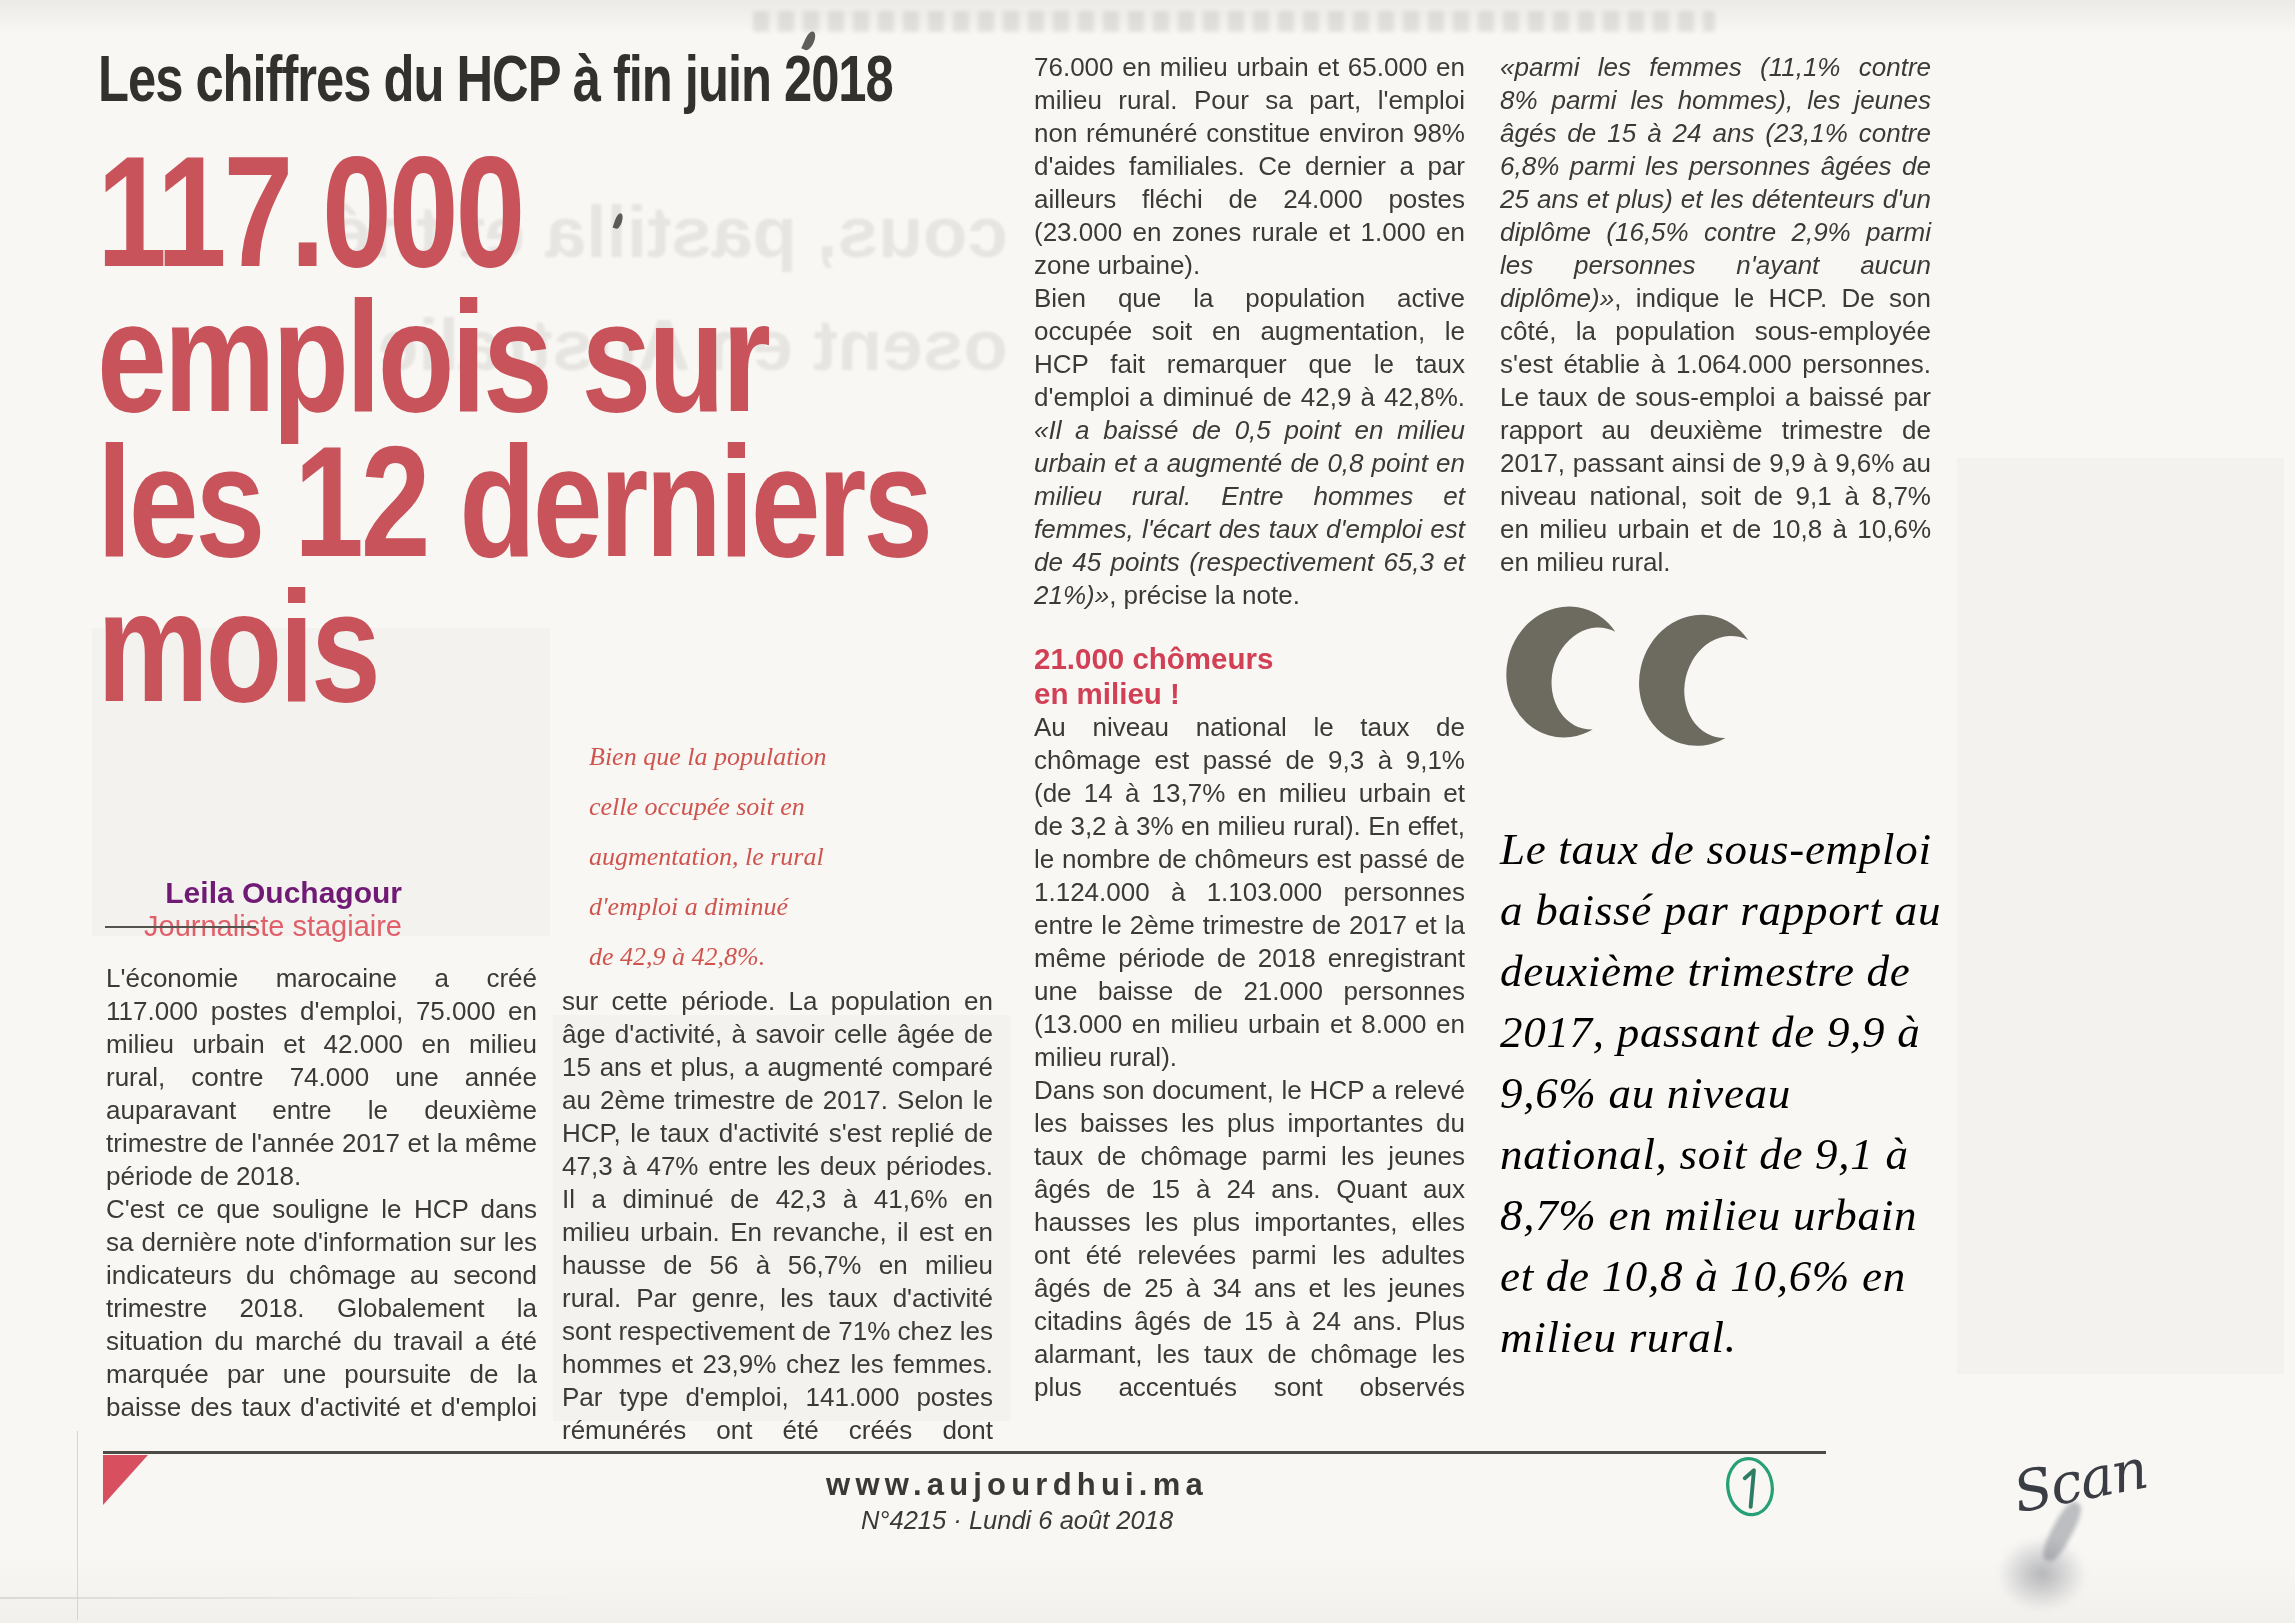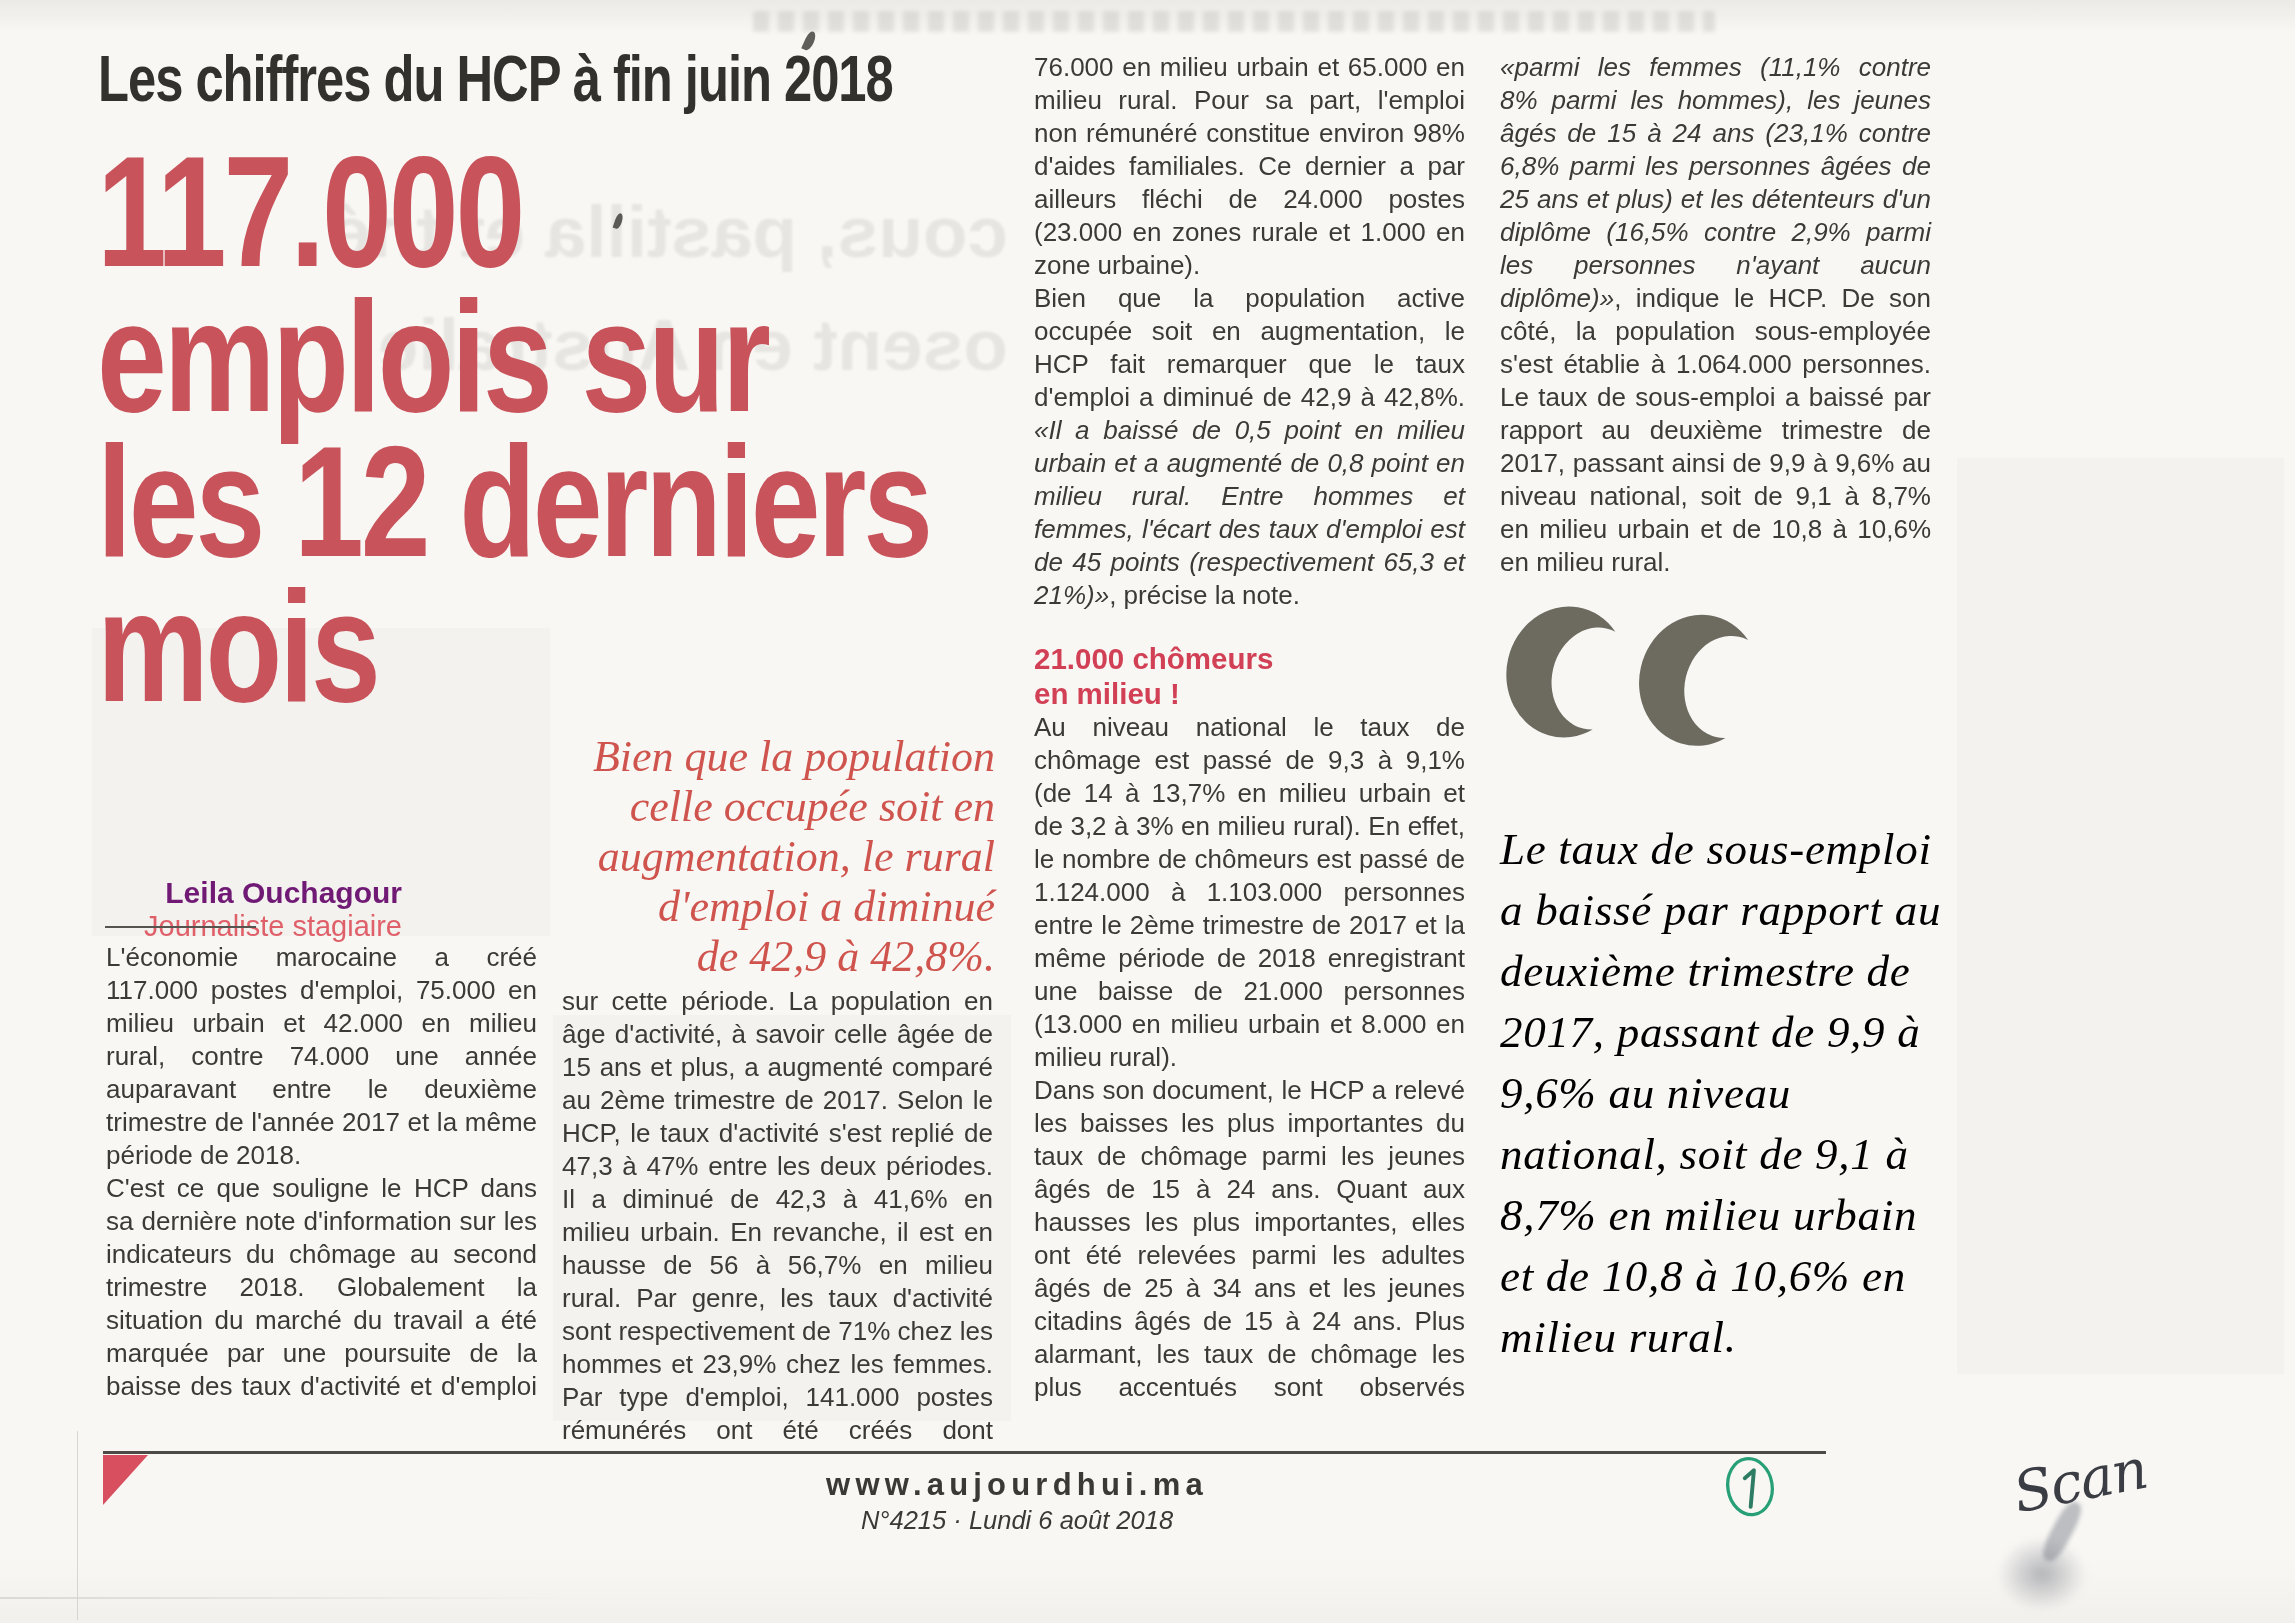--- a/index.html
+++ b/index.html
@@ -19,29 +19,29 @@
     font-weight:bold;color:#c8535b;font-size:157px;line-height:145px;
     letter-spacing:-3.9px;white-space:nowrap;
   }
   
   .byline{left:98px;top:876px;width:304px;text-align:right;}
   .byline .name{font-size:30px;font-weight:bold;color:#701a75;line-height:34px;}
   .byline .role{font-size:29px;color:#e0606a;line-height:33px;}
   .byline-rule{left:105px;top:926px;width:151px;height:2px;background:#55544f;}
   
   .pullquote{
-    left:589px;top:732px;width:406px;text-align:right;
+    left:589px;top:732px;width:406px;text-align:left;
     font-family:"Liberation Serif",serif;font-style:italic;
-    font-size:44px;line-height:50px;color:#d0544e;
+    font-size:26px;line-height:50px;color:#d0544e;
   }
   
   .bodycol{width:431px;font-size:26px;line-height:33px;color:#3b3a36;text-align:justify;}
   .bodycol p{margin:0;}
   .bodycol p.cont{text-align-last:justify;}
-  .col1{left:106px;top:941px;}
+  .col1{left:106px;top:962px;}
   .col2{left:562px;top:985px;}
   .col3{left:1034px;top:51px;}
   .col4{left:1500px;top:51px;}
   .it{font-style:italic;}
   .subhead{margin-top:29px;font-size:29.5px;line-height:35px;font-weight:bold;color:#d24056;text-align:left;}
   .after-subhead{margin-top:11.8px;}
   
   .quotemarks{left:1498px;top:589px;}
   .bigquote{
     left:1500px;top:819px;width:452px;

